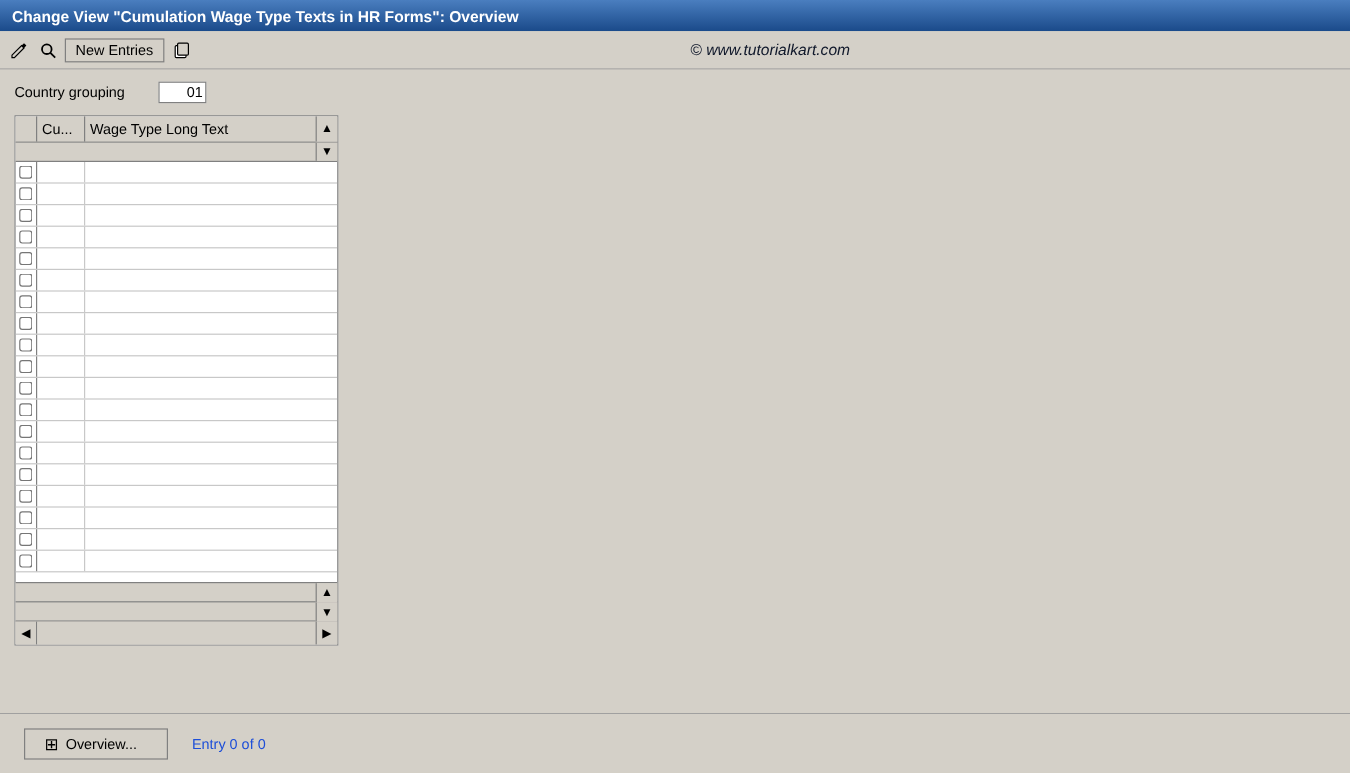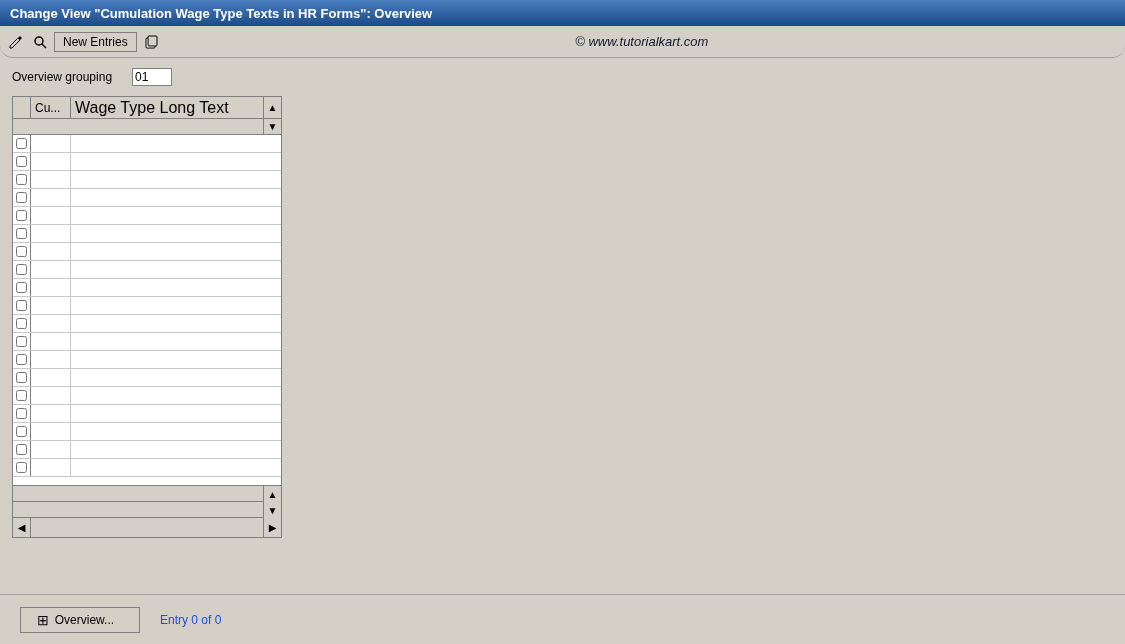--- a/index.html
+++ b/index.html
@@ -24,21 +24,20 @@
     }
 
     .toolbar {
       background-color: #d4d0c8;
       border-bottom: 1px solid #a0a0a0;
       padding: 3px 6px;
       display: flex;
       align-items: center;
       height: 32px;
       gap: 4px;
-      border-radius: 13px;
     }
 
     .toolbar-icon {
       width: 20px;
       height: 20px;
       display: inline-flex;
       align-items: center;
       justify-content: center;
       cursor: pointer;
       font-size: 14px;
@@ -85,20 +84,21 @@
       color: #000;
     }
 
     .filter-input {
       border: 1px solid #808080;
       background: #fff;
       height: 18px;
       width: 40px;
       font-size: 12px;
       padding: 0 2px;
+      text-align: right;
     }
 
     .filter-input-wide {
       width: 40px;
     }
 
     .table-container {
       border: 1px solid #808080;
       background: #fff;
       width: 270px;
@@ -134,21 +134,21 @@
       padding-left: 4px;
       font-size: 12px;
     }
 
     .col-wt-header {
       flex: 1;
       height: 100%;
       display: flex;
       align-items: center;
       padding-left: 4px;
-      font-size: 16px;
+      font-size: 12px;
     }
 
     .col-scrollbar-header {
       width: 18px;
       min-width: 18px;
       border-left: 1px solid #808080;
       height: 100%;
       display: flex;
       align-items: center;
       justify-content: center;
@@ -271,21 +271,21 @@
   </div>
   <div class="watermark">
     <span>© www.tutorialkart.com</span>
   </div>
 </div>
 
 <div class="main-content">
 
   <div class="filter-section">
     <div class="filter-row">
-      <span class="filter-label">Overview grouping</span>
+      <span class="filter-label">Country grouping</span>
       <input class="filter-input" type="text" value="01" style="">
     </div>
   </div>
 
   <div class="table-container">
 
     <div class="table-header">
       <div class="col-checkbox-header"></div>
       <div class="col-cu-header">
         <span>Cu...</span>

